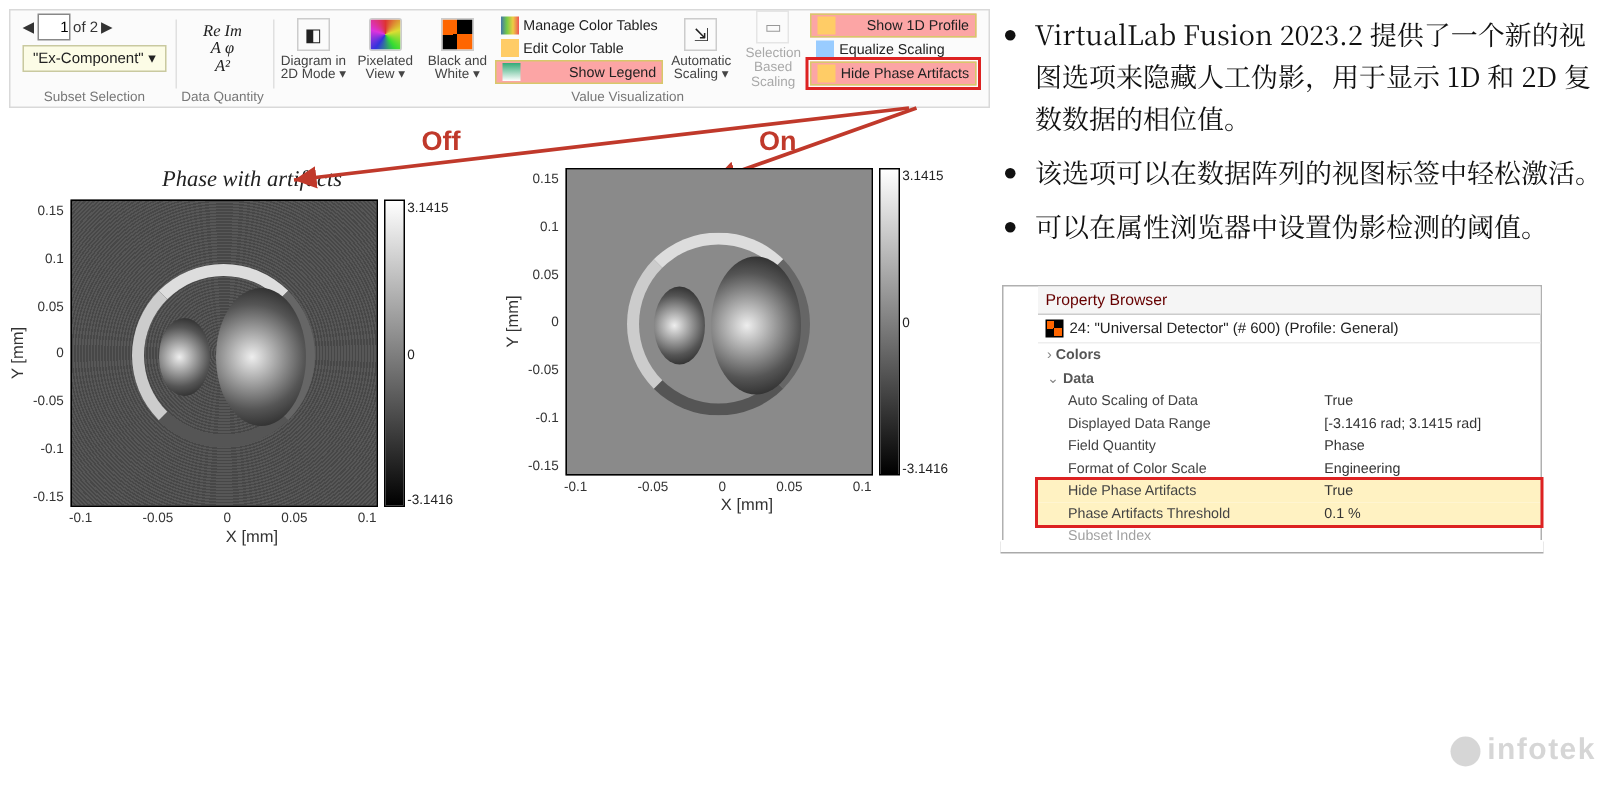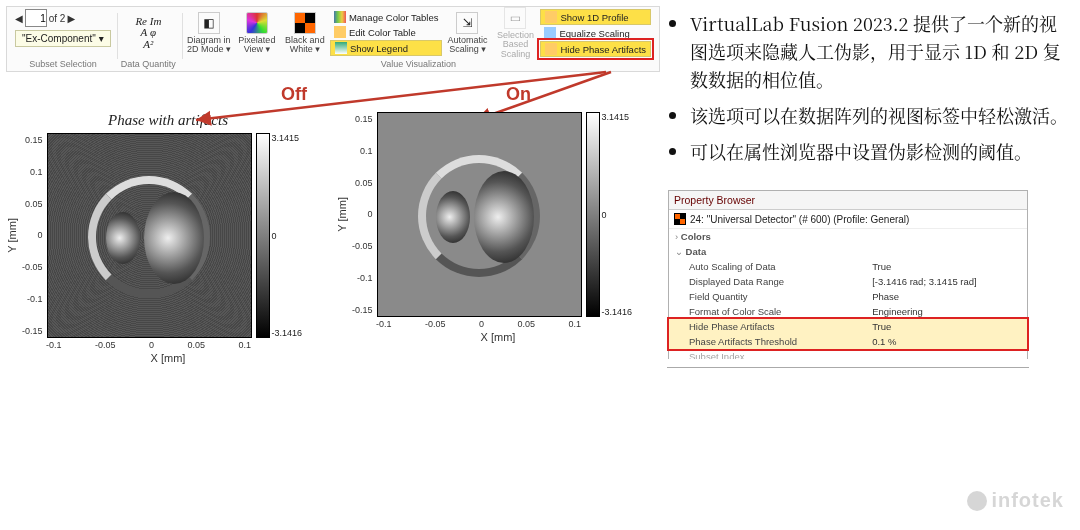--- a/index.html
+++ b/index.html
@@ -17,21 +17,21 @@
   .spin { display:flex; align-items:center; gap:2px; }
   .spin input { width:22px; height:18px; font-size:10px; text-align:right; border:1px solid #888; }
   .tiny { font-size:10px; color:#333; }
   .chip { border:1px solid #c9c9a0; padding:2px 6px; font-size:10px; display:flex; align-items:center; gap:3px; background:#fcfce6; }
   .vbtn { display:flex; flex-direction:column; align-items:center; justify-content:center; width:46px; text-align:center; gap:2px; }
   .vbtn .ic { width:22px; height:22px; border:1px solid #ccc; display:flex; align-items:center; justify-content:center; font-size:12px; }
   .vbtn .lbl { font-size:9px; line-height:1.05; color:#444; }
   .mini-row { display:flex; flex-direction:column; gap:1px; }
   .mini-item { display:flex; align-items:center; gap:3px; font-size:9.5px; padding:1px 4px; }
   .mini-item .ic { width:12px; height:12px; display:inline-block; }
-  .hl { background:#fde047; border:1px solid #d8c86a; }
+  .hl { background:#fca5a5; border:1px solid #d8c86a;justify-content:space-between; }
   .red-box { outline:2px solid #d22; outline-offset:1px; }
   .ic-pal1 { background: conic-gradient(#d33,#dd3,#3d3,#33d,#d3d,#d33); border-radius:2px; }
   .ic-pal2 { background: repeating-conic-gradient(#000 0 25%, #f60 0 50%); border:1px solid #000; }
   .dq { font-family: Georgia, serif; font-style: italic; font-size: 11px; line-height: 1.05; text-align:center; }
 
   
   .arrow-area { position:relative; height:40px; }
   .arrow-label { position:absolute; color:#c0392b; font-weight:bold; font-size:18px; }
   svg.arrows { position:absolute; inset:0; overflow:visible; }
 
@@ -48,21 +48,21 @@
   .cbar .ticks { display:flex; flex-direction:column; justify-content:space-between; height:205px; font:9px Arial; margin-left:2px; }
   .cbar-wrap { display:flex; }
   .xaxis { display:flex; justify-content:space-between; font:9px Arial; color:#333; padding:2px 0 0 40px; width:245px; }
   .xlab { text-align:center; font:11px Arial; color:#333; padding-top:2px; }
 
   
   .bullets { list-style: disc; padding-left: 22px; font: 18px/1.55 "SimSun","Noto Serif CJK SC",serif; color:#111; }
   .bullets li { margin-bottom:8px; }
 
   
-  .propwin { margin-top:25px; border:1px solid #b0b0b0; background:#fff; position:relative; width:360px; font-size:10px; }
+  .propwin { margin-top:25px; border:1px solid #b0b0b0; background:#fff; position:relative; width:360px; font-size:10px;padding-left:23px; }
   .propwin .titlebar { background:#f5f5f5; padding:3px 5px; border-bottom:1px solid #ccc; font-size:10.5px; color:#600; display:flex; align-items:center; gap:4px; }
   .propwin .subtitle { padding:3px 5px; font-size:10px; display:flex; align-items:center; gap:4px; border-bottom:1px solid #eee; }
   .propwin .tabs { display:flex; gap:8px; padding:3px 8px; font-size:10px; border-bottom:1px solid #eee; }
   .propwin .tab.active { font-weight:bold; text-decoration:underline; }
   .props { font-size:9.5px; }
   .prow { display:flex; padding:2px 6px; gap:12px;align-items:flex-end; }
   .prow .k { flex:1.15; color:#444; }
   .prow .v { flex:1; color:#333; }
   .psec { padding:2px 6px; color:#555; font-weight:bold; }
   .psec::before { content:"› "; color:#888; font-weight:normal; }

